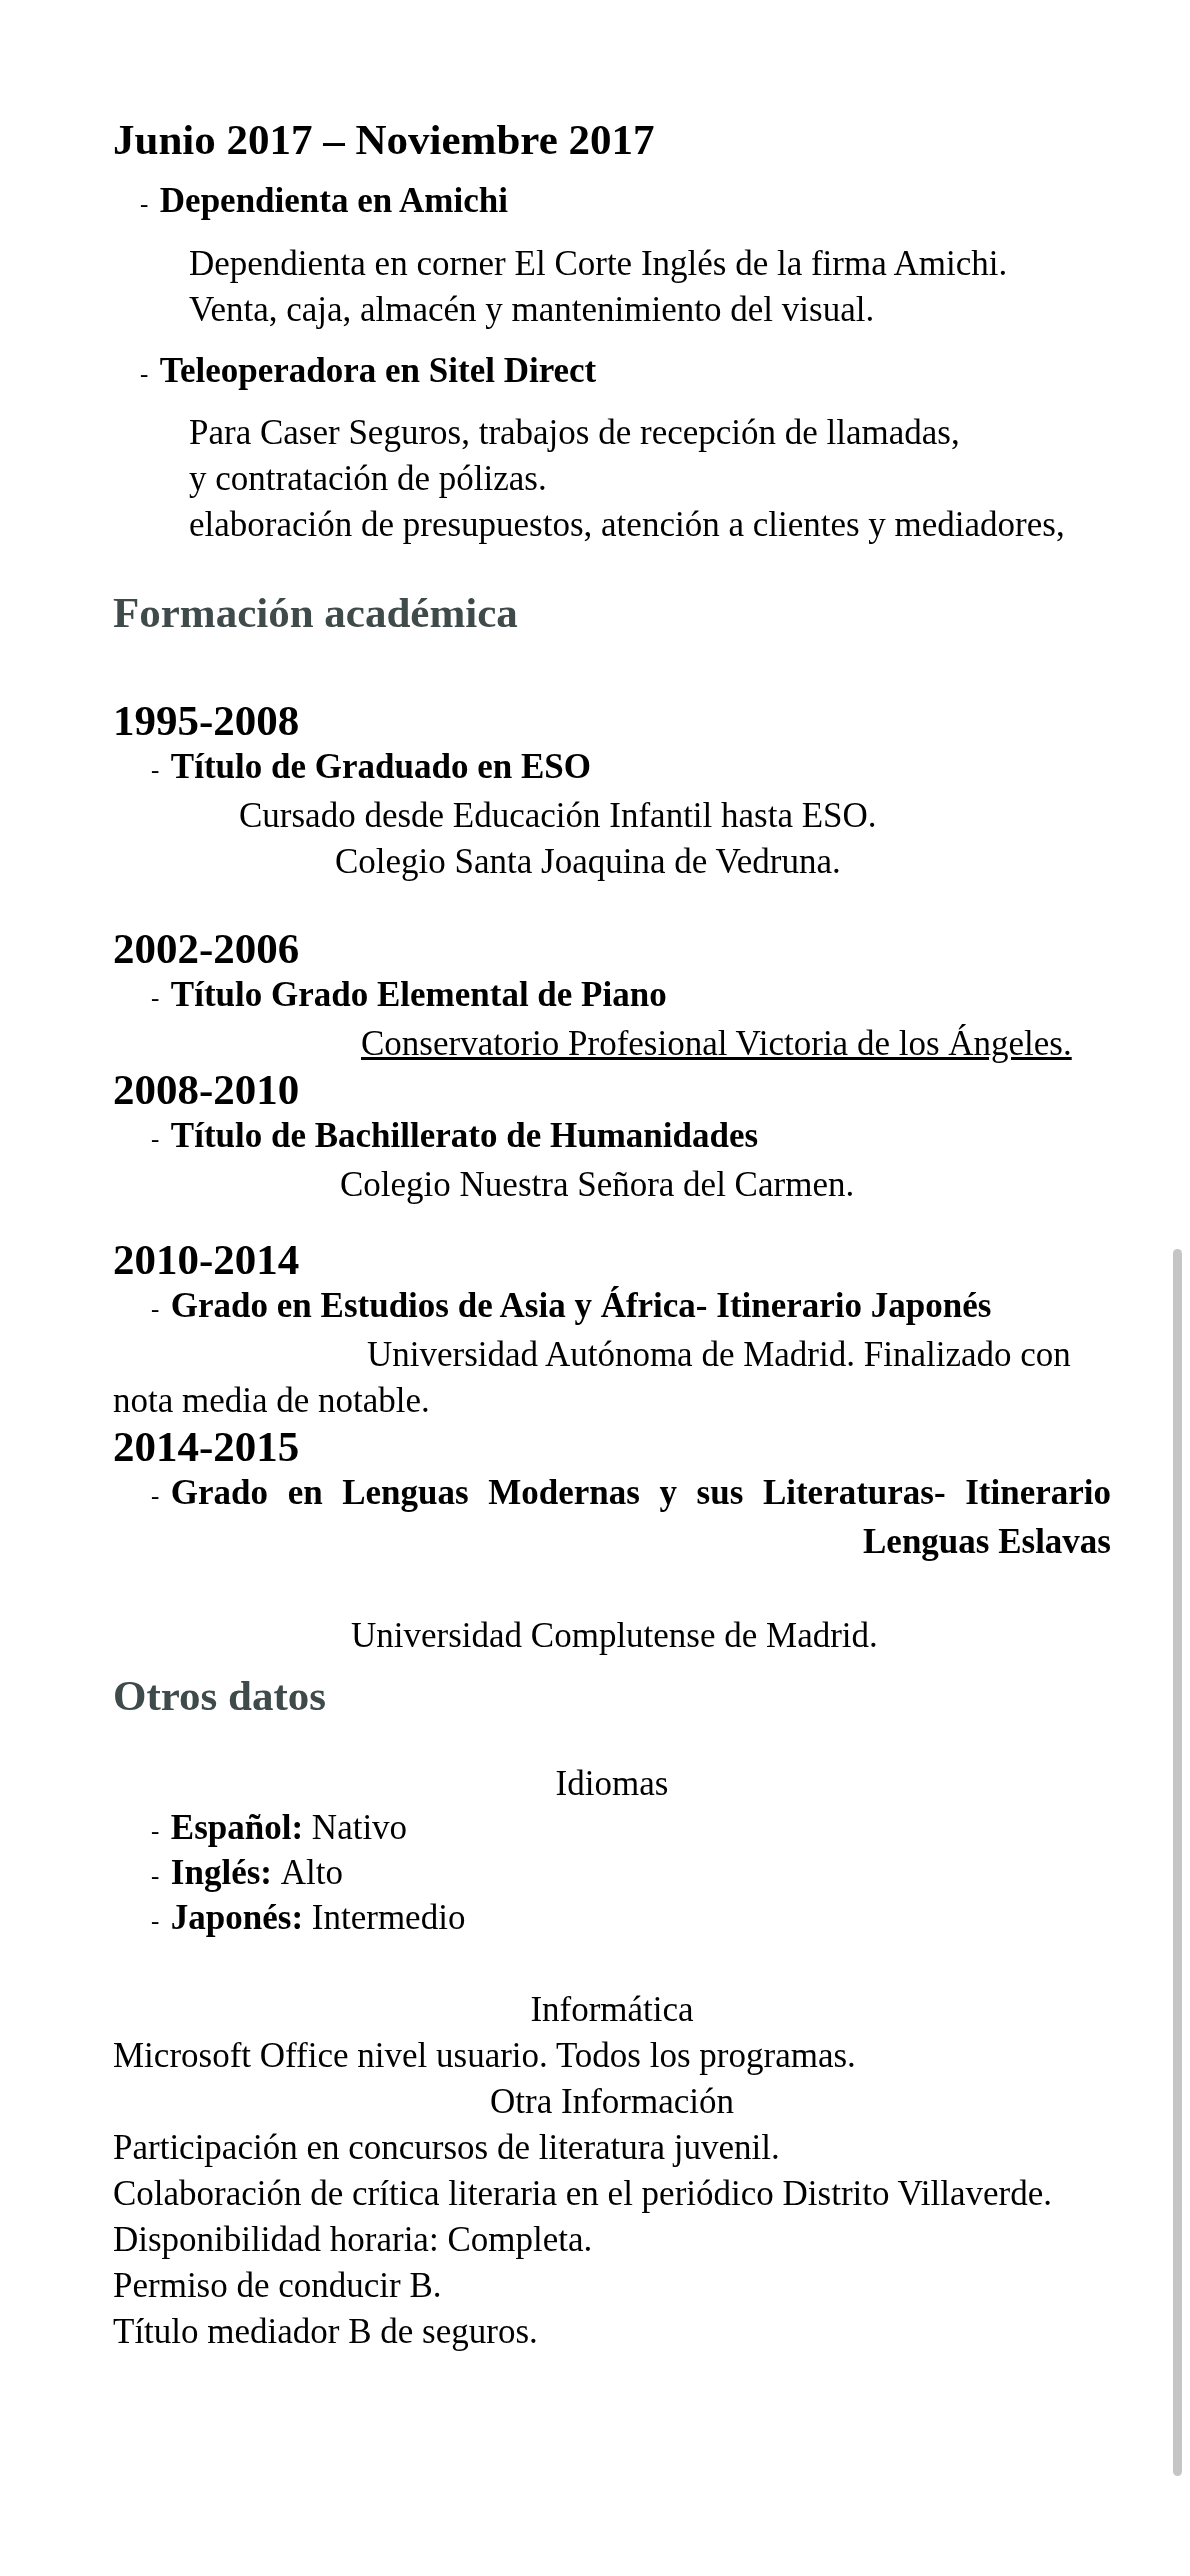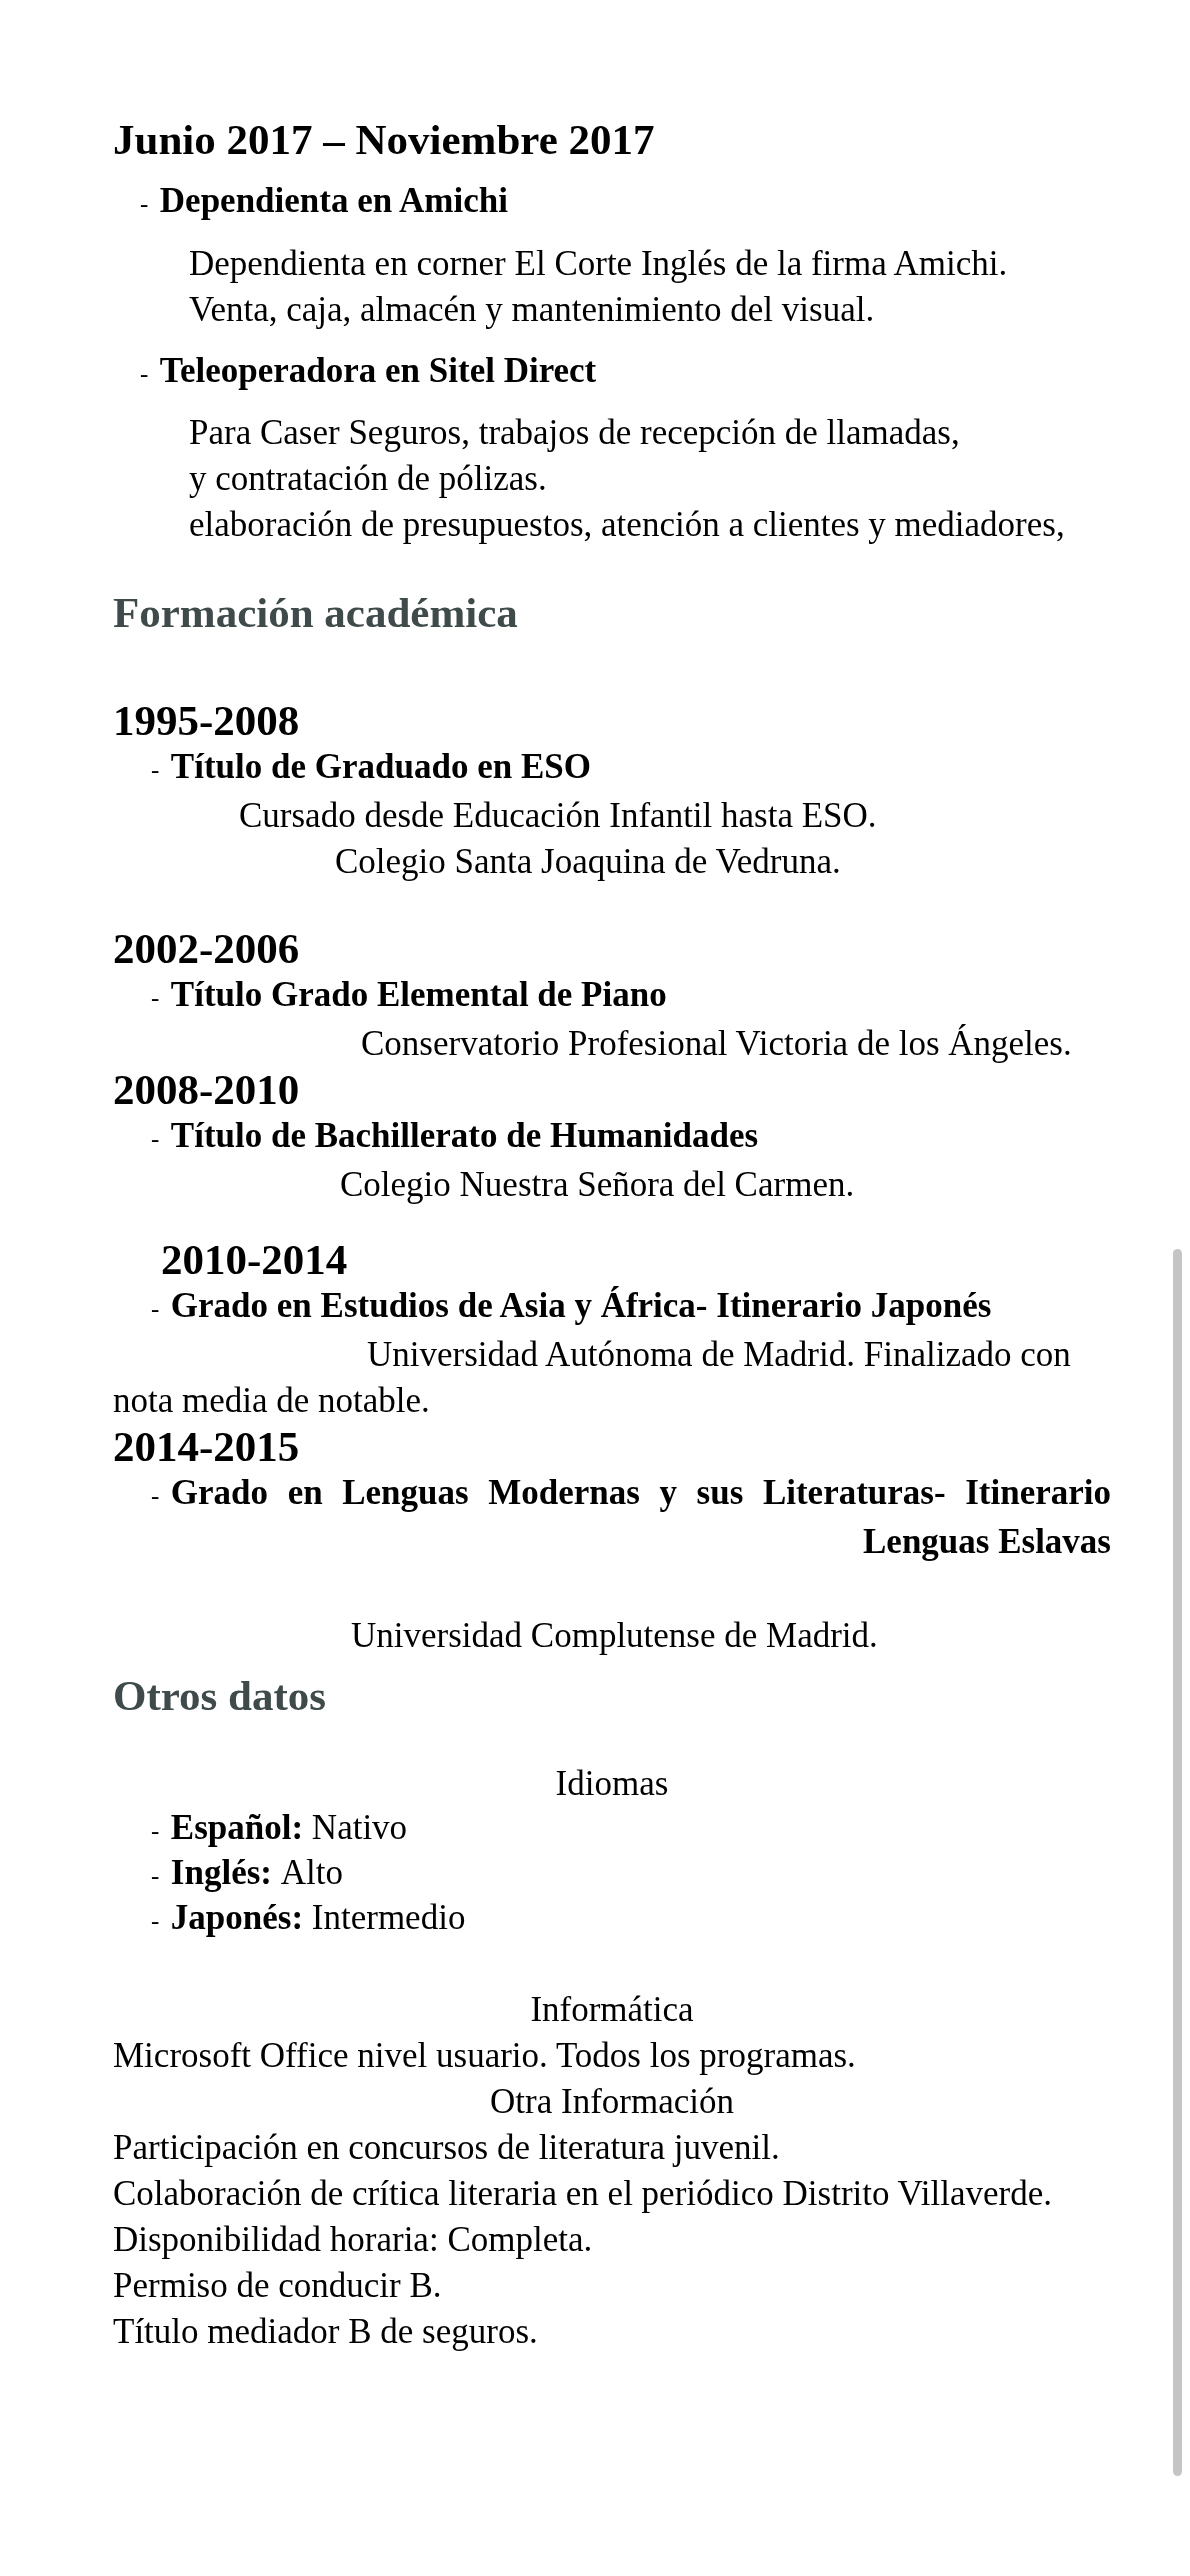--- a/index.html
+++ b/index.html
@@ -62,34 +62,34 @@
     line-height: 46px;
     padding-left: 98px;
     white-space: nowrap;
     text-align: right;
   }
   .desc { line-height: 46px; }
   .desc-exp { padding-left: 76px; }
   .inst-line { line-height: 46px; white-space: nowrap; }
   .pl-232 { padding-left: 222px; }
   .pl-131 { padding-left: 126px; }
-  .pl-259 { padding-left: 248px; }
+  .pl-259 { padding-left: 248px; text-decoration: underline; }
   .pl-237 { padding-left: 227px; }
   .pl-265 { padding-left: 254px; }
   .pl-248 { padding-left: 238px; margin-top: 48px; }
   .lang-row { line-height: 42px; }
   .lang-label { font-weight: bold; }
   .plain-line { line-height: 46px; white-space: nowrap; }
   .bold-line { font-weight: normal; line-height: 46px; white-space: nowrap; text-align: center; }
   .mt-16 { margin-top: 15.3px; }
   .mt-14 { margin-top: 13.4px; }
   .mt-40 { margin-top: 38px; }
   .mt-60 { margin-top: 58px; }
   .mt-43 { margin-top: 41px; }
-  .mt-30 { margin-top: 29px; margin-left: 48px; }
+  .mt-30 { margin-top: 29px; }
   .mt-10 { margin-top: 9.6px; }
   .mt-47 { margin-top: 45px; }
   .scroll-indicator {
     position: absolute;
     left: 1173px;
     top: 1249px;
     width: 8.6px;
     height: 1227px;
     border-radius: 4.8px;
     background: #C5C5C5;

